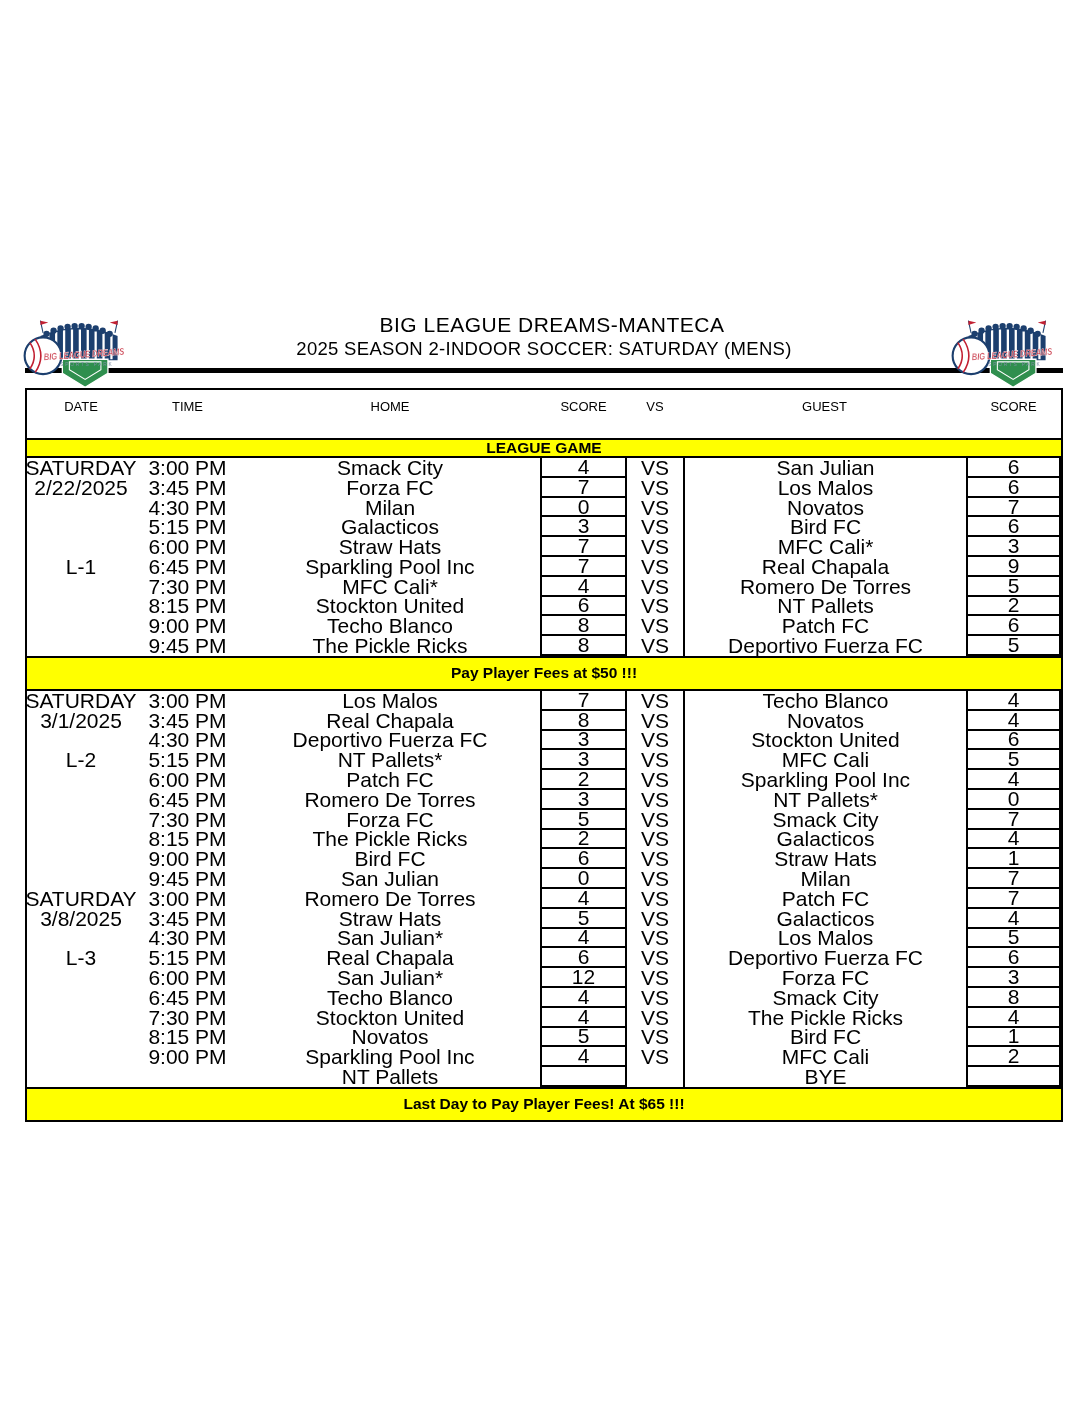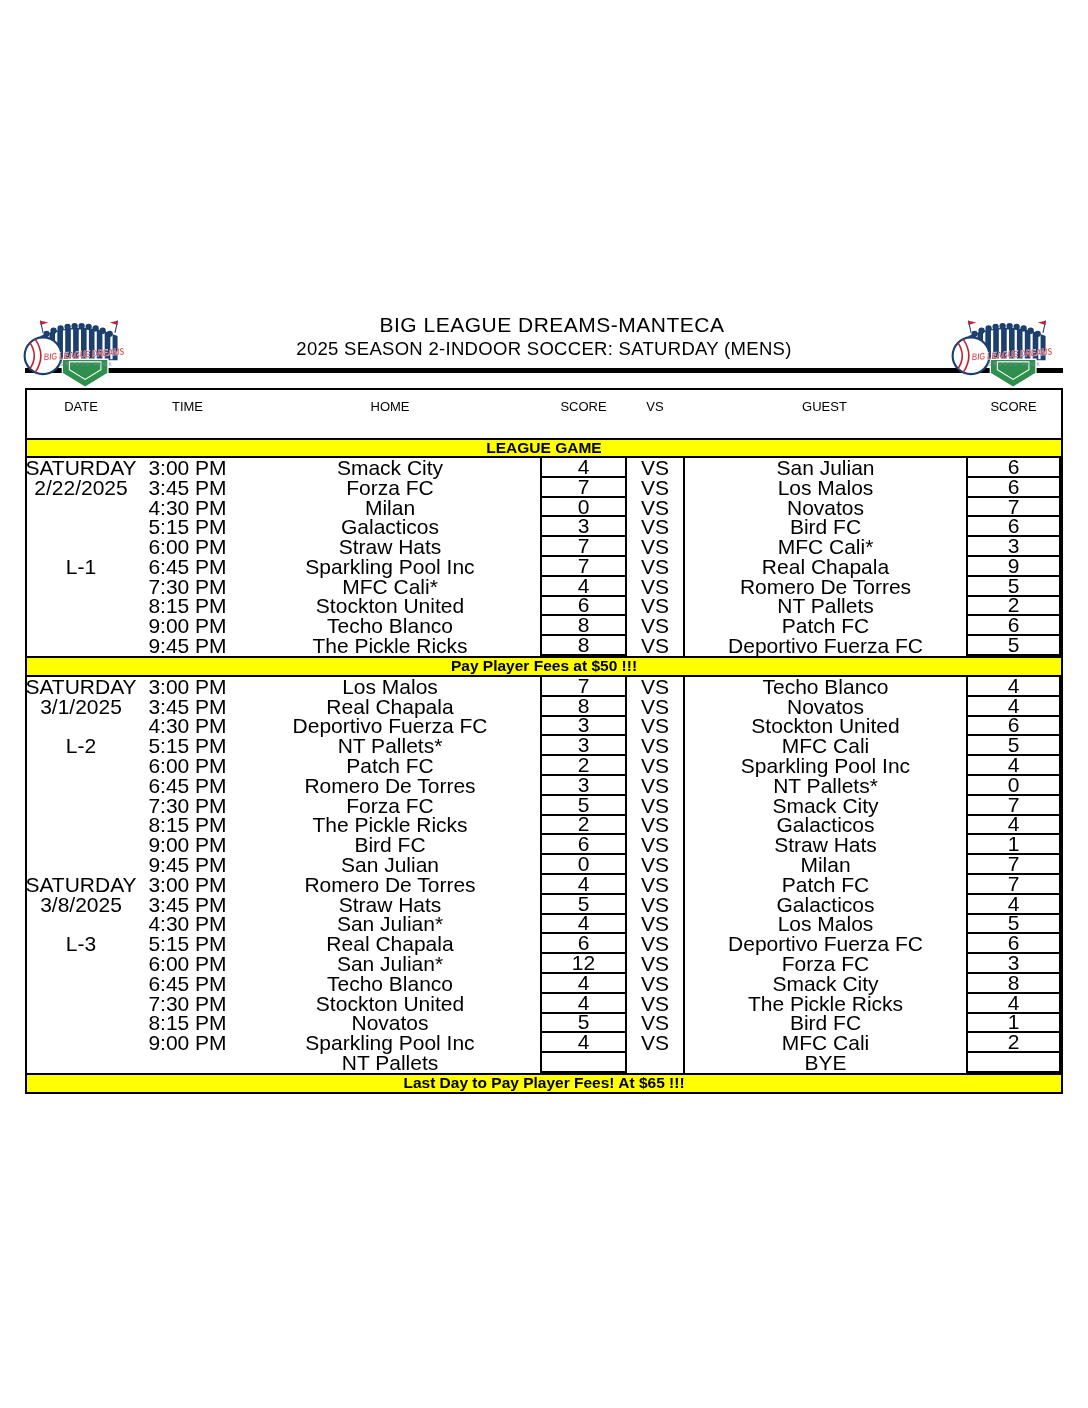--- a/index.html
+++ b/index.html
@@ -24,21 +24,21 @@
   .sched{
     position:absolute;top:388px;left:25px;width:1038px;
     border-left:2px solid #000;border-right:2px solid #000;box-sizing:border-box;
   }
   .hrow{
     display:flex;height:34px;border-top:2px solid #000;box-sizing:border-box;
     font-size:13px;align-items:center;
   }
   .hcell{text-align:center;}
   .banner{
-    height:21px;background:#FFFF00;border-top:2px solid #000;border-bottom:2px solid #000;
+    height:35px;background:#FFFF00;border-top:2px solid #000;border-bottom:2px solid #000;
     box-sizing:border-box;display:flex;align-items:center;justify-content:center;
     font-weight:bold;font-size:15.5px;
   }
   .banner.league{height:20px;margin-top:16px;}
   .row{display:flex;height:19.8px;font-size:21px;}
   .cell{display:flex;align-items:center;justify-content:center;box-sizing:border-box;white-space:nowrap;}
   .c-date{width:108px;}
   .c-time{width:105px;}
   .c-home{width:300px;}
   .c-score{width:87px;border:2px solid #000;margin-top:-2px;height:21.8px;background:#fff;}

